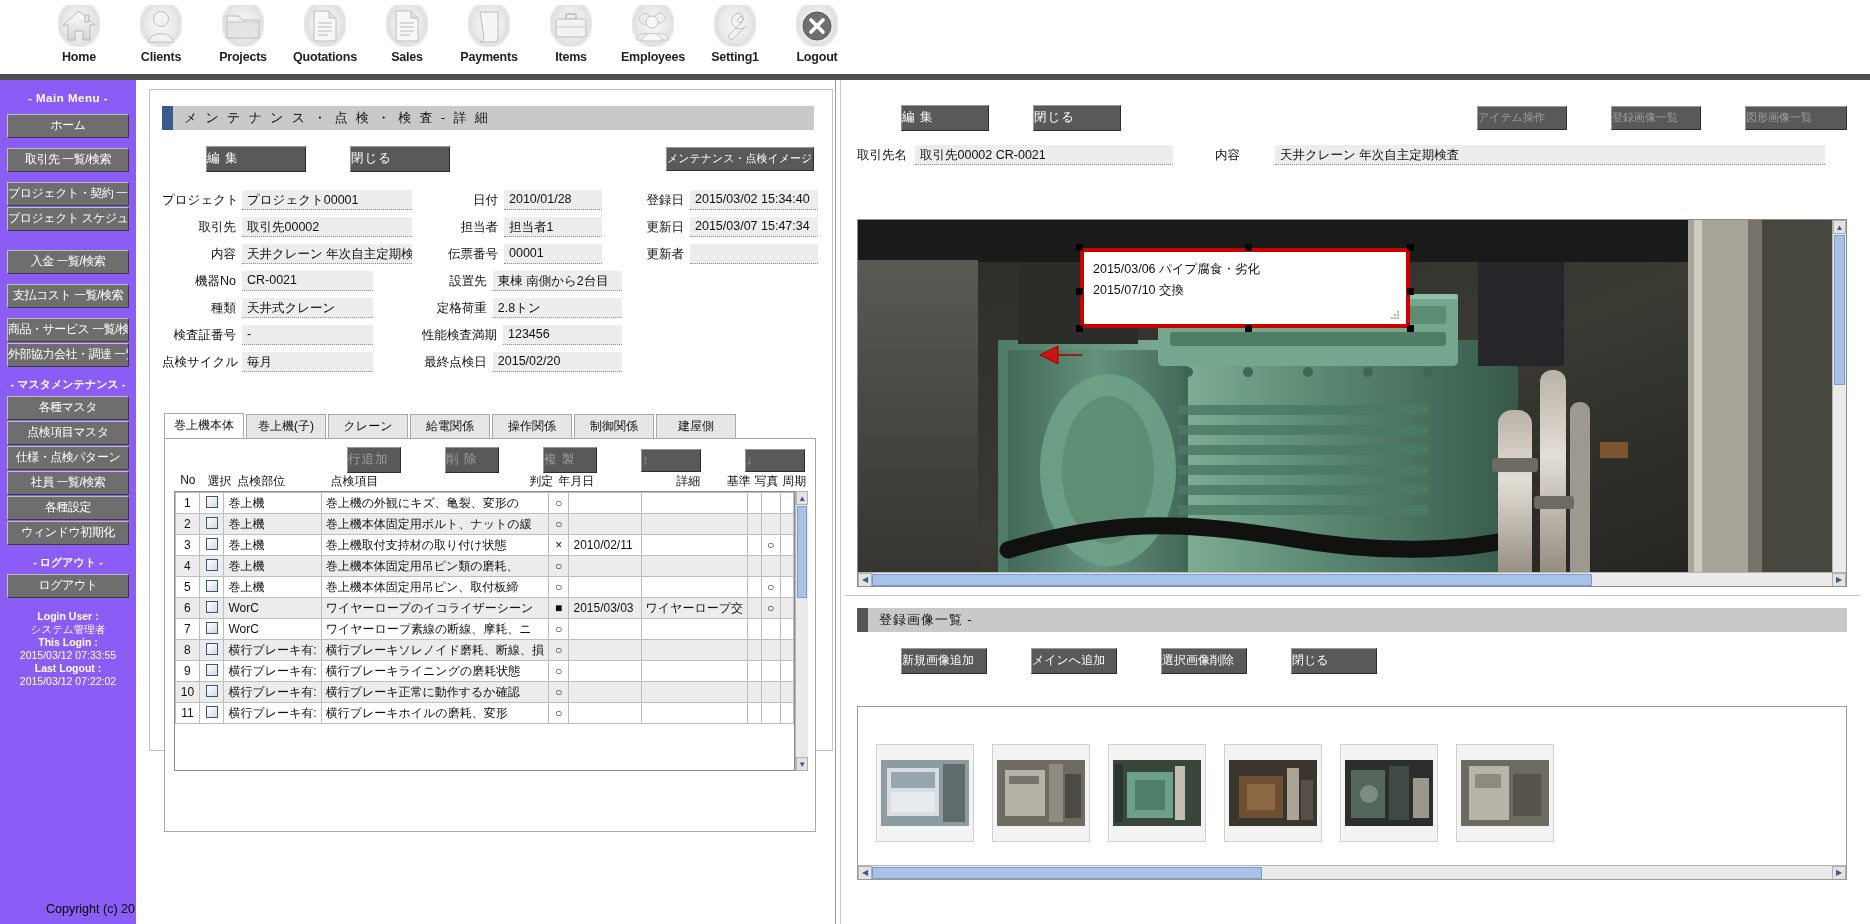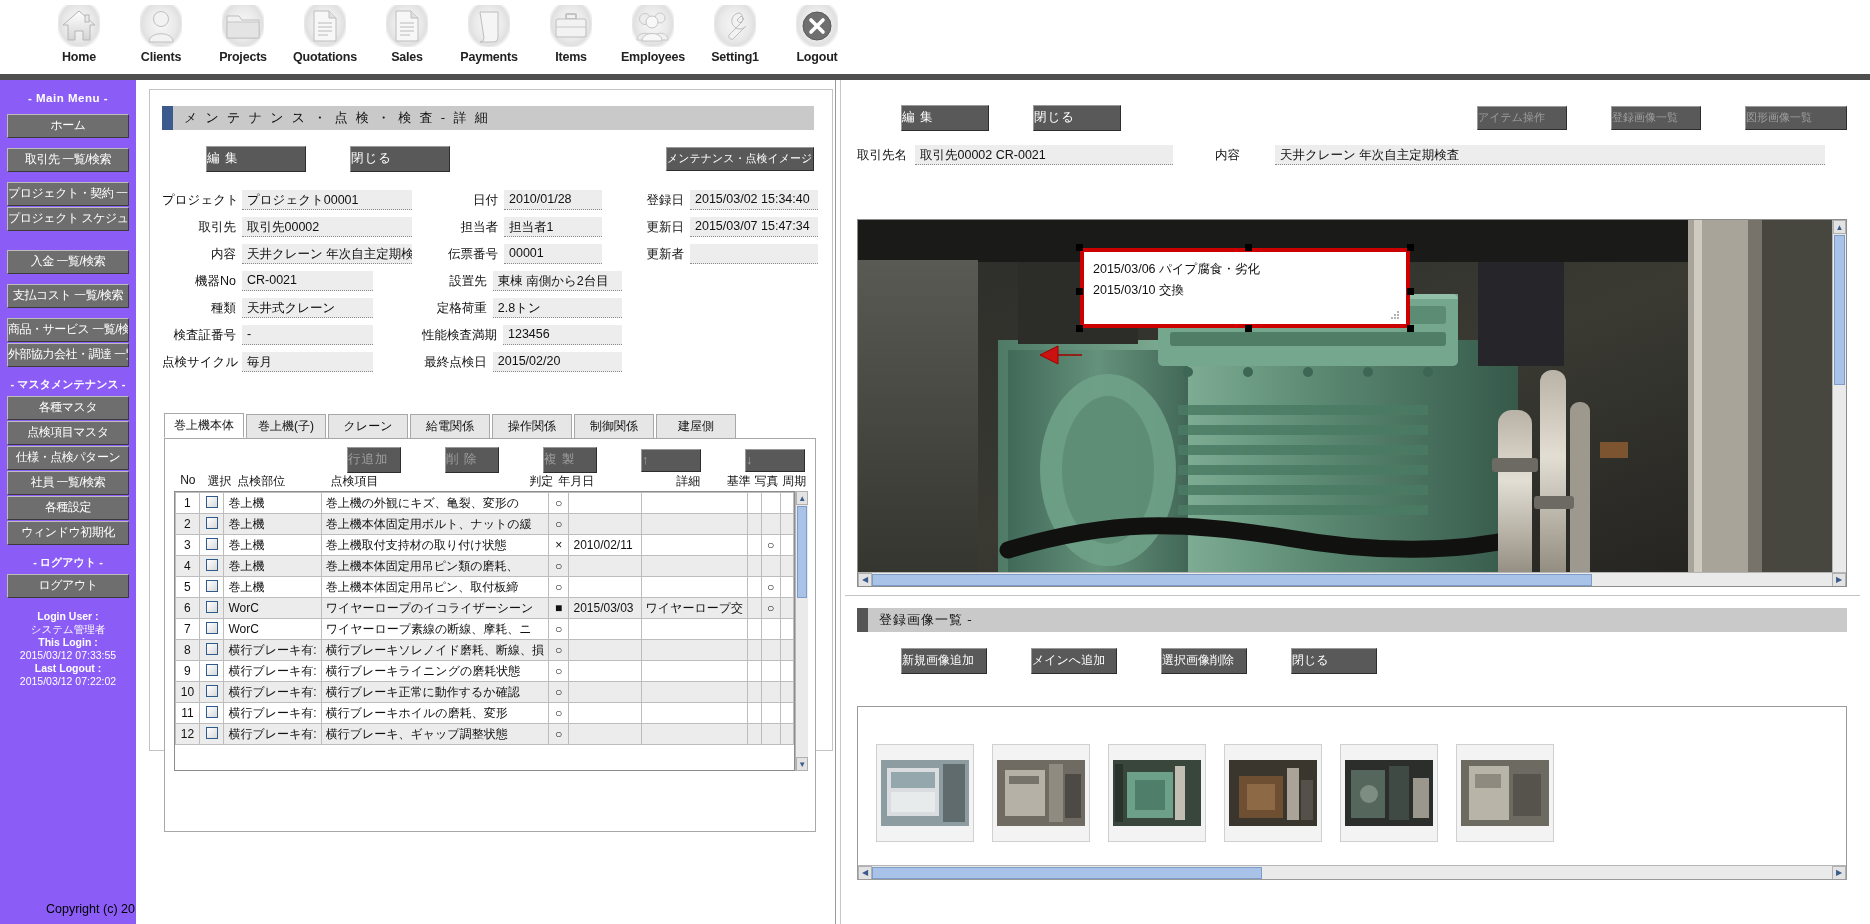--- a/index.html
+++ b/index.html
@@ -642,32 +642,20 @@
                   <td></td>
                   <td class="cen"></td>
                   <td class="cen"></td>
                   <td class="cen"></td>
                 </tr>
                 <tr>
                   <td class="cen">11</td>
                   <td class="cen"><span class="chk"></span></td>
                   <td>横行ブレーキ有:</td>
                   <td>横行ブレーキホイルの磨耗、変形</td>
-                  <td class="cen">○</td>
-                  <td></td>
-                  <td></td>
-                  <td class="cen"></td>
-                  <td class="cen"></td>
-                  <td class="cen"></td>
-                </tr>
-                <tr class="alt">
-                  <td class="cen">12</td>
-                  <td class="cen"><span class="chk"></span></td>
-                  <td>横行ブレーキ有:</td>
-                  <td>横行ブレーキ、ギャップ調整状態</td>
                   <td class="cen">○</td>
                   <td></td>
                   <td></td>
                   <td class="cen"></td>
                   <td class="cen"></td>
                   <td class="cen"></td>
                 </tr>
               </tbody>
             </table>
           </div>
@@ -792,21 +780,21 @@
         </svg>
 
         
         <svg class="arrow-red" style="left:180px; top:122px;" width="46" height="26" viewBox="0 0 46 26">
           <path d="M44 13 L20 13 L20 4 L2 13 L20 22 L20 13 Z" fill="#cc1111" stroke="#a00000" stroke-width="1"></path>
         </svg>
 
         
         <div class="anno" style="left:222px; top:28px; width:330px; height:80px;">
           <div>2015/03/06 パイプ腐食・劣化</div>
-          <div>2015/03/10 交換</div>
+          <div>2015/07/10 交換</div>
           <svg style="position:absolute; right:5px; bottom:3px;" width="12" height="12" viewBox="0 0 12 12">
             <g fill="#9a9a9a">
                 <circle cx="9" cy="3" r="1"></circle>
                 <circle cx="9" cy="6" r="1"></circle>
                 <circle cx="6" cy="6" r="1"></circle>
                 <circle cx="9" cy="9" r="1"></circle>
                 <circle cx="6" cy="9" r="1"></circle>
                 <circle cx="3" cy="9" r="1"></circle>
               </g>
           </svg>

